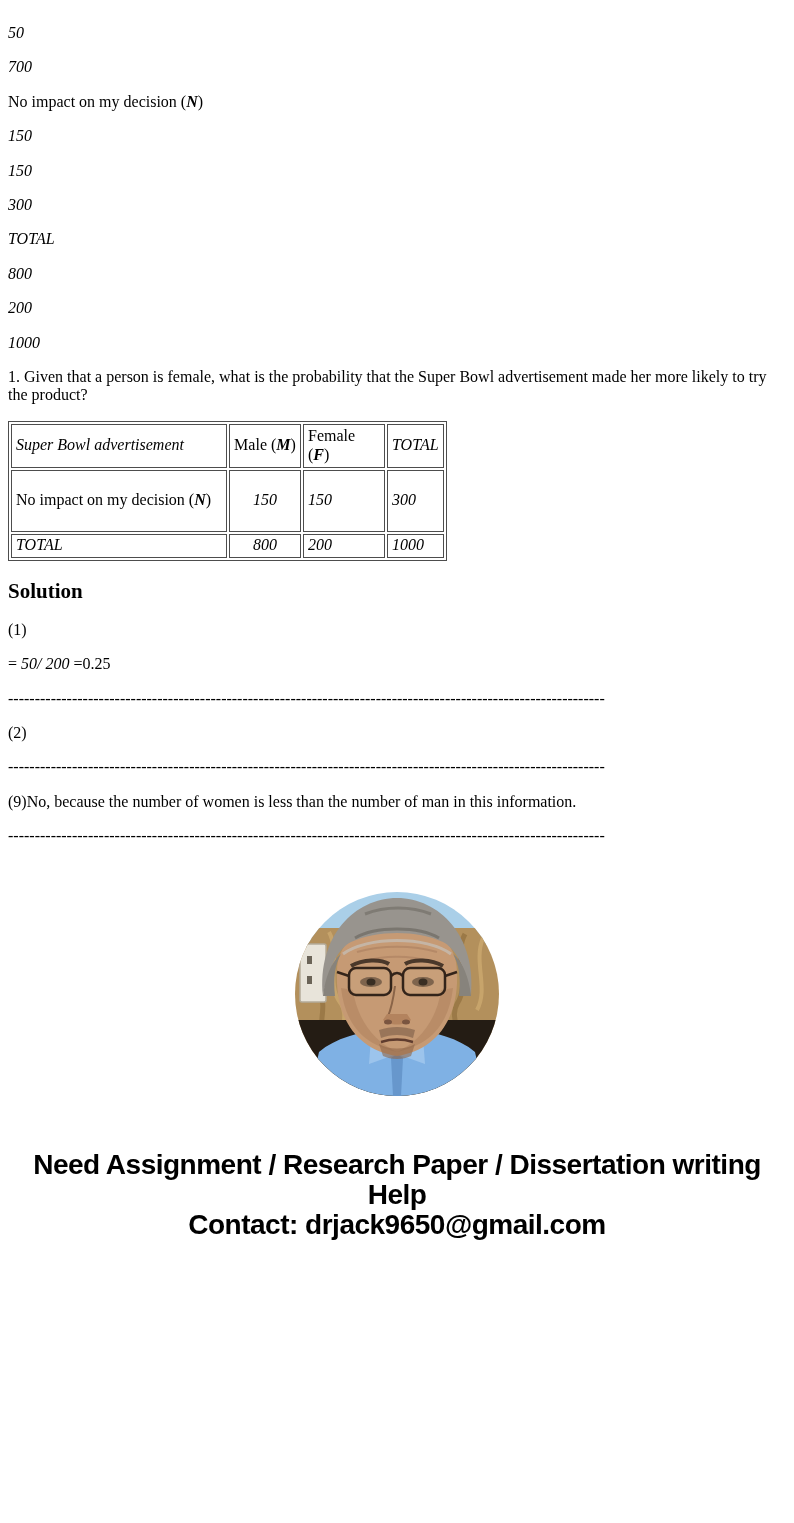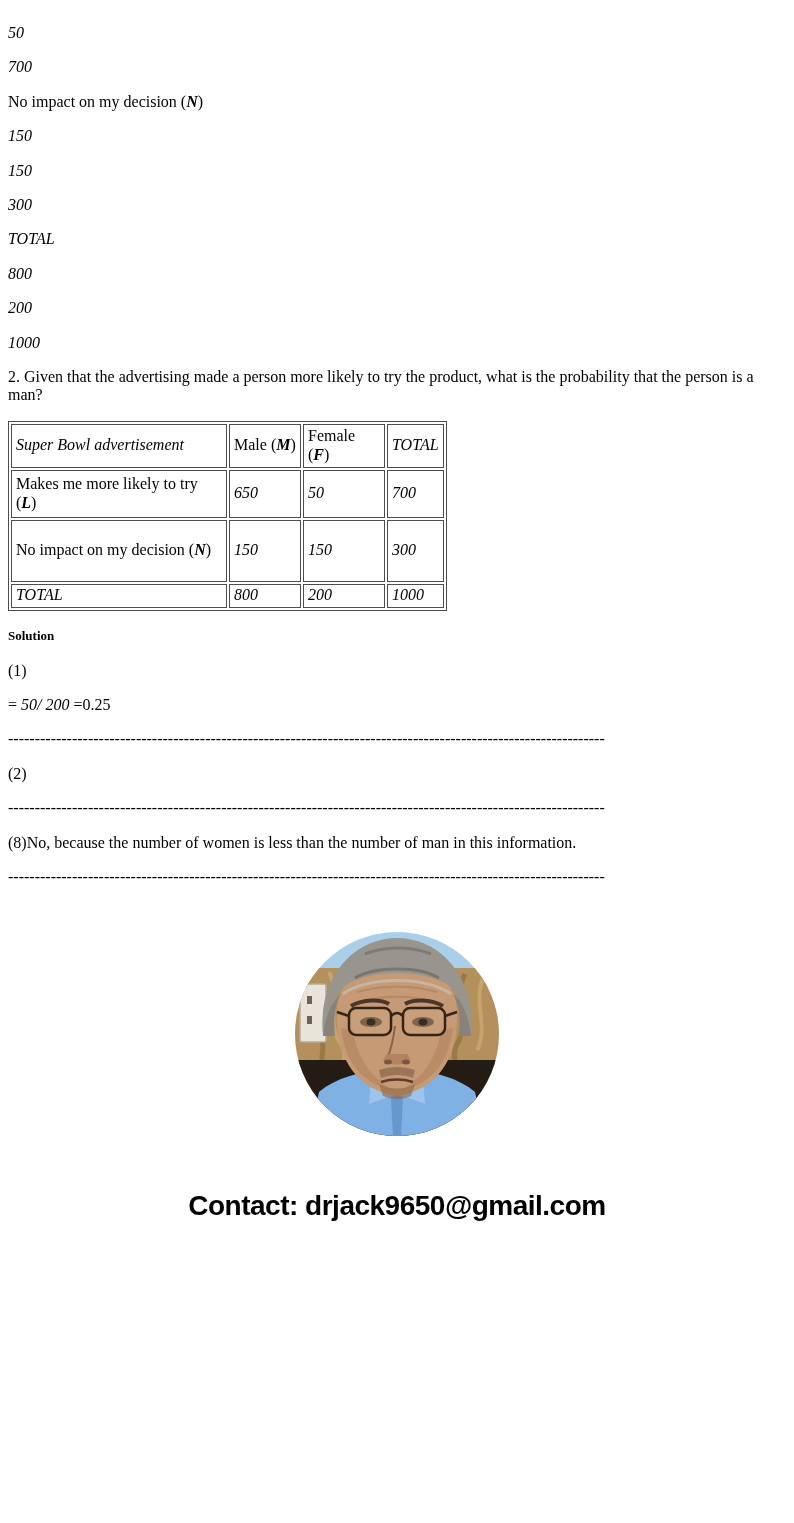--- a/index.html
+++ b/index.html
@@ -22,31 +22,31 @@
     border: 1px solid #4d4d4d;
     margin: 6px 0;
   }
   table.data td {
     border: 1px solid #4d4d4d;
     padding: 1px 4px;
     vertical-align: middle;
     font-size: 16px;
   }
   .c1 { width: 206px; }
-  .c2 { width: 62px; }
+  .c2 { width: 62px; text-align: center; }
   .c3 { width: 72px; }
   .c4 { width: 46px; }
   tr.hrow td { height: 40px; }
   tr.lrow td { height: 44px; }
   tr.nrow td { height: 58px; }
   tr.trow td { height: 20px; }
 
   .solution-heading {
     font-weight: bold;
-    font-size: 13px;
+    font-size: 21px;
     margin: 18px 0;
   }
 
   .photo-wrap {
     margin-top: 46px;
     text-align: center;
   }
   .photo-wrap svg { display: inline-block; }
 
   .footer {
@@ -69,35 +69,29 @@
   <p class="it">700</p>
   <p><span>No impact on my decision (</span><span class="bi">N</span><span>)</span></p>
   <p class="it">150</p>
   <p class="it">150</p>
   <p class="it">300</p>
   <p class="it">TOTAL</p>
   <p class="it">800</p>
   <p class="it">200</p>
   <p class="it">1000</p>
 
-  <p>2. Given that the advertising made a person more likely to try the product, what is the probability that the person is a man?</p>
+  <p>1. Given that a person is female, what is the probability that the Super Bowl advertisement made her more likely to try the product?</p>
 
   <table class="data">
     <tbody>
         <tr class="hrow">
       <td class="c1 it">Super Bowl advertisement</td>
       <td class="c2"><span>Male (</span><span class="bi">M</span><span>)</span></td>
       <td class="c3"><span>Female (</span><span class="bi">F</span><span>)</span></td>
       <td class="c4 it">TOTAL</td>
-    </tr>
-    <tr class="lrow">
-      <td class="c1"><span>Makes me more likely to try (</span><span class="bi">L</span><span>)</span></td>
-      <td class="c2 it">650</td>
-      <td class="c3 it">50</td>
-      <td class="c4 it">700</td>
     </tr>
     <tr class="nrow">
       <td class="c1"><span>No impact on my decision (</span><span class="bi">N</span><span>)</span></td>
       <td class="c2 it">150</td>
       <td class="c3 it">150</td>
       <td class="c4 it">300</td>
     </tr>
     <tr class="trow">
       <td class="c1 it">TOTAL</td>
       <td class="c2 it">800</td>
@@ -109,21 +103,21 @@
 
   <p class="solution-heading">Solution</p>
 
   <p>(1)</p>
   <p><span>= </span><span class="it">50/ 200</span><span> =0.25</span></p>
   <p class="divider">----------------------------------------------------------------------------------------------------------------</p>
 
   <p>(2)</p>
   <p class="divider">----------------------------------------------------------------------------------------------------------------</p>
 
-  <p>(8)No, because the number of women is less than the number of man in this information.</p>
+  <p>(9)No, because the number of women is less than the number of man in this information.</p>
   <p class="divider">----------------------------------------------------------------------------------------------------------------</p>
 
 
   <div class="photo-wrap">
     <svg width="204" height="204" viewBox="0 0 204 204" aria-hidden="true">
       <defs>
         <clipPath id="pc">
             <circle cx="102" cy="102" r="102"></circle>
           </clipPath>
       </defs>
@@ -188,16 +182,17 @@
         <ellipse cx="111" cy="130" rx="4" ry="2.5" fill="#7a5540"></ellipse>
 
         <path d="M84,138 C96,134 108,134 120,138 L118,146 C108,142 96,142 86,146 Z" fill="#8d6b52" opacity="0.8"></path>
 
         <path d="M86,150 C96,147 108,147 118,150" stroke="#5f3c2e" stroke-width="2.5" fill="none"></path>
       </g>
     </svg>
   </div>
 
   <div class="footer">
+    <div>Need Assignment / Research Paper / Dissertation writing Help</div>
     <div>Contact: drjack9650@gmail.com</div>
   </div>
 
 </div>
 
 </body></html>

